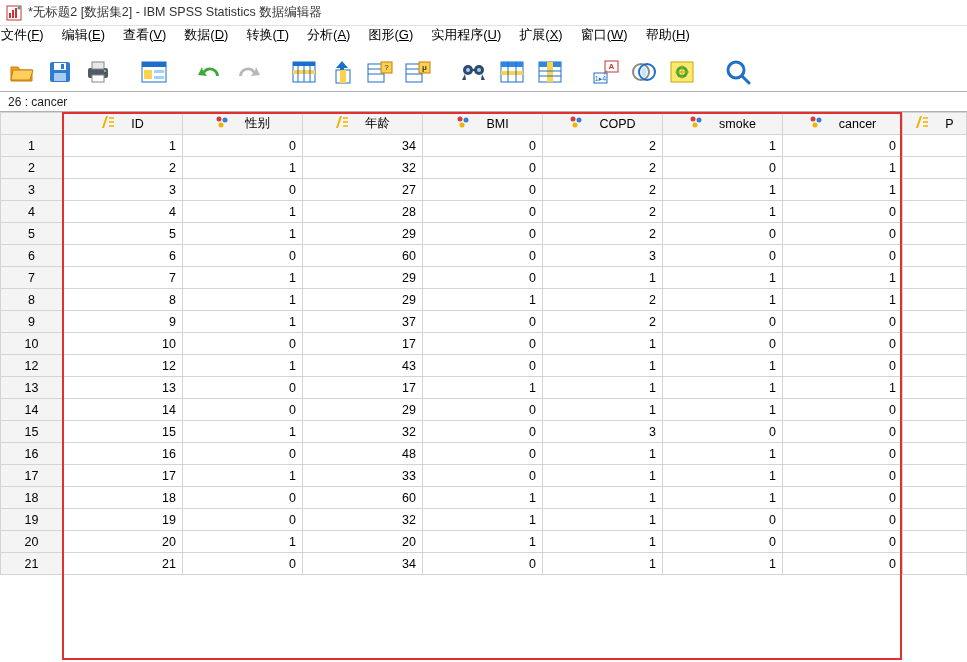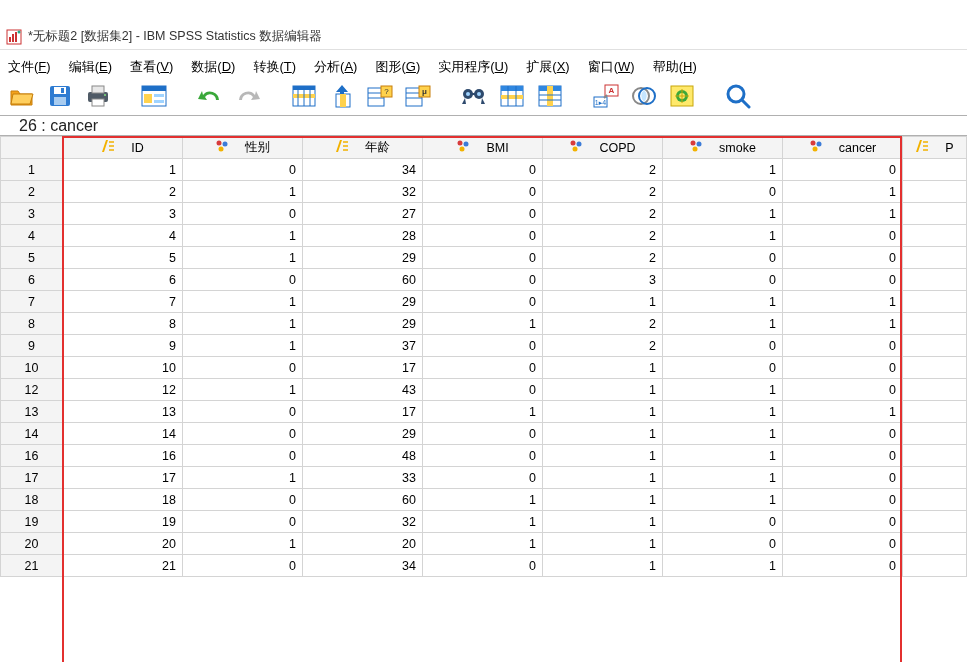--- a/index.html
+++ b/index.html
@@ -14,33 +14,32 @@
     user-select: none;
   }
   .titlebar {
     display: flex;
     align-items: center;
     height: 26px;
     padding: 0 6px;
     background: #fff;
     border-bottom: 1px solid #e0e0e0;
     gap: 6px;
-    margin-top: 24px;
   }
   .titlebar .app-icon {
     width: 16px; height: 16px;
     display: inline-flex;
     align-items: center; justify-content: center;
   }
   .titlebar-text { font-size: 12.5px; color: #333; }
   .menubar {
     display: flex;
-    align-items: flex-end;
+    align-items: flex-start;
     height: 26px;
-    padding: 0 8px;
+    padding: 0 1px;
     background: #fff;
     gap: 18px;
   }
   .menu-item {
     font-size: 13px;
     cursor: default;
   }
   .menu-item u { text-decoration: underline; }
   .toolbar {
     display:flex;
@@ -55,23 +54,23 @@
     width:28px; height:28px;
     display:inline-flex;
     align-items:center; justify-content:center;
     cursor:pointer;
   }
   .tool-gap { width:8px; }
   .statusrow {
     height:20px;
     display:flex;
     align-items:center;
-    padding:0 19px;
+    padding:0 8px;
     border-bottom:1px solid #b0b0b0;
-    font-size:16px;
+    font-size:12px;
     color:#222;
     background:#fff;
   }
   .grid-wrap {
     position:relative;
     height: calc(662px - 26px - 26px - 40px - 20px);
     overflow:hidden;
   }
   table.data {
     border-collapse: collapse;
@@ -548,20 +547,31 @@
           <td class="val">14</td>
           <td class="val">0</td>
           <td class="val">29</td>
           <td class="val">0</td>
           <td class="val">1</td>
           <td class="val">1</td>
           <td class="val">0</td>
           <td class="val"></td>
         </tr>
         <tr>
+          <td class="rowhdr">15</td>
+          <td class="val">15</td>
+          <td class="val">1</td>
+          <td class="val">32</td>
+          <td class="val">0</td>
+          <td class="val">3</td>
+          <td class="val">0</td>
+          <td class="val">0</td>
+          <td class="val"></td>
+        </tr>
+        <tr>
           <td class="rowhdr">16</td>
           <td class="val">16</td>
           <td class="val">0</td>
           <td class="val">48</td>
           <td class="val">0</td>
           <td class="val">1</td>
           <td class="val">1</td>
           <td class="val">0</td>
           <td class="val"></td>
         </tr>

